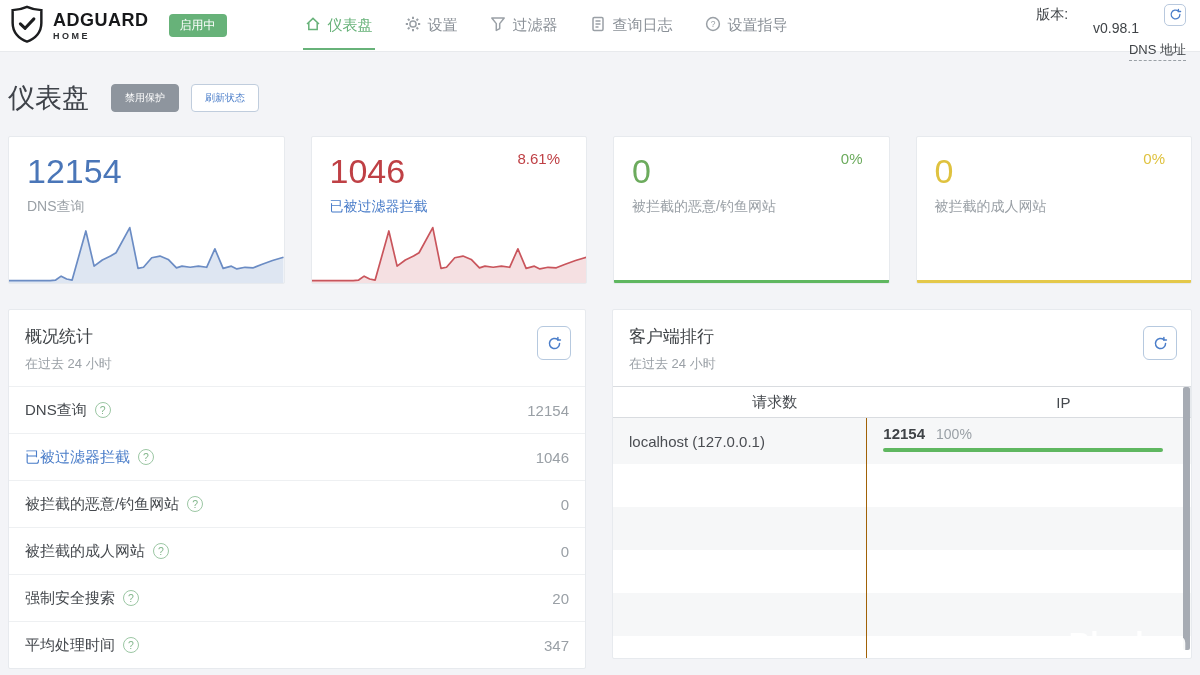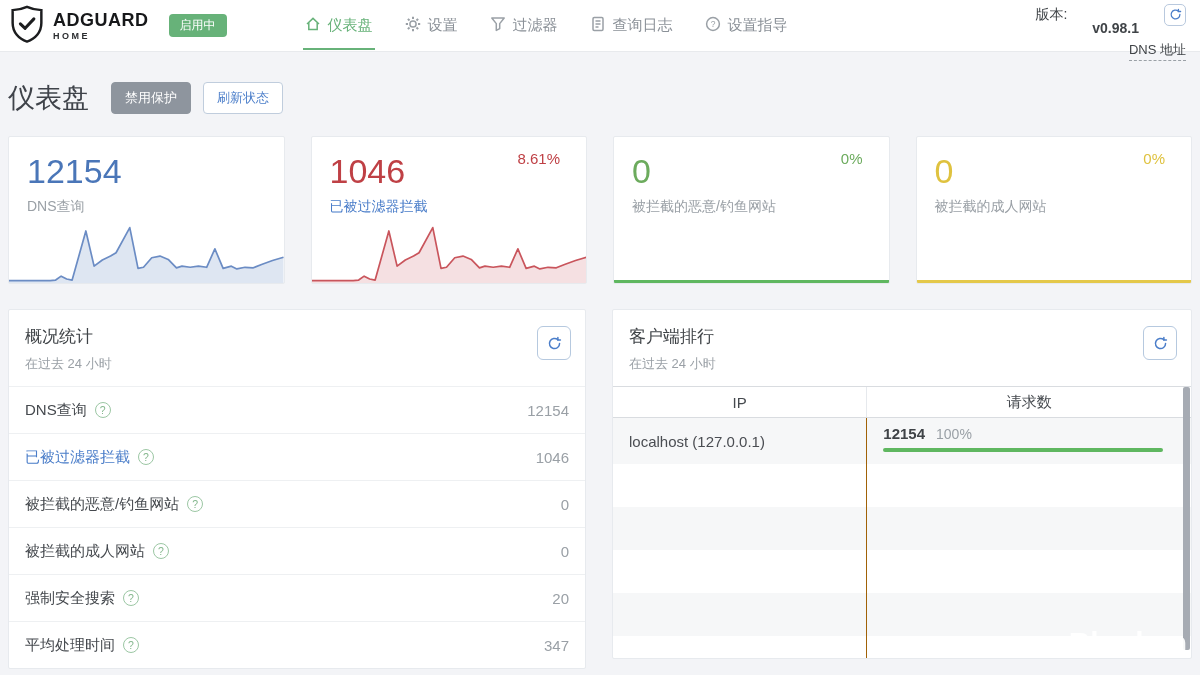--- a/index.html
+++ b/index.html
@@ -13,29 +13,29 @@
   .logo-text .logo-sub { font-size:9px; letter-spacing:2.5px; color:#2b2d30; margin-top:2px;font-weight:bold; }
   .status-badge { margin-left:20px; background:#67b279; color:#fff; font-size:12px; padding:4px 11px; border-radius:4px; line-height:1.2; }
   .nav { display:flex; gap:32px; margin-left:78px; }
   .nav-item { display:flex; align-items:center; gap:7px; font-size:15px; color:#8b9198; cursor:pointer; position:relative; }
   .nav-item svg { stroke:#9aa0a6; }
   .nav-item.active { color:#67b279; }
   .nav-item.active svg { stroke:#67b279; }
   .nav-item.active::after { content:""; position:absolute; left:-2px; right:-2px; bottom:-15px; height:2px; background:#67b279; }
   .top-right { margin-left:auto; text-align:right; font-size:14px; color:#3f4347; line-height:1.45; }
   .version-line { display:flex; align-items:center; justify-content:flex-end; gap:25px; }
-  .version-value { font-weight:bold;margin-top:28px; }
+  .version-value { font-weight:normal;margin-top:28px; }
   .mini-refresh { width:22px; height:22px; border:1px solid #b9c9de; border-radius:5px; background:#fff; display:flex; align-items:center; justify-content:center; cursor:pointer; }
   .dns-link { display:inline-block; font-size:13px; border-bottom:1px dashed #9aa0a6; cursor:pointer; margin-top:1px; }
 
   
   .main { padding:0 8px; }
   .page-head { margin:28px 0 20px; display:flex; align-items:center; }
   .page-title { font-size:27px; font-weight:500; color:#3f434a; }
-  .btn { font-size:13px; border-radius:4px; padding:7px 13px; cursor:pointer; border:1px solid transparent; line-height:1.2; }
+  .btn { font-size:10px; border-radius:4px; padding:7px 13px; cursor:pointer; border:1px solid transparent; line-height:1.2; }
   .btn-gray { background:#8e959e; color:#fff; margin-left:22px; border-color:#8e959e; }
   .btn-outline { background:#fff; color:#4a7dc9; border-color:#c0cddd; margin-left:12px; }
 
   
   .cards { display:flex; gap:26px; }
   .card { position:relative; flex:1; height:148px; background:#fff; border:1px solid #e7eaee; border-radius:2px; overflow:hidden; }
   .card-inner { padding:15px 18px; position:relative; z-index:2; }
   .card-num { font-size:34px; line-height:1.15; }
   .card-label { font-size:14px; margin-top:7px; color:#9aa0a6; }
   .card-label.link { color:#4a7dc9; cursor:pointer; }
@@ -272,22 +272,22 @@
         <div class="panel-sub">在过去 24 小时</div>
         <div class="panel-refresh">
           <svg width="15" height="15" viewBox="0 0 16 16" fill="none" stroke="#4a7dc9" stroke-width="1.6" stroke-linecap="round">
             <path d="M13.4 8 A5.4 5.4 0 1 1 11.6 4"></path>
               <path d="M11.6 1.6 V4.3 H14.3"></path>
           </svg>
         </div>
       </div>
       <div class="ctable">
         <div class="thead">
+          <div class="th th-req">请求数</div>
           <div class="th th-ip">IP</div>
-          <div class="th th-req">请求数</div>
         </div>
         <div class="tr stripe row-data">
           <div class="cell-l">localhost (127.0.0.1)</div>
           <div class="cell-r">
             <div class="count-line">
               <span class="count">12154</span>
               <span class="count-pct">100%</span>
             </div>
             <div class="usage-bar"></div>
           </div>

